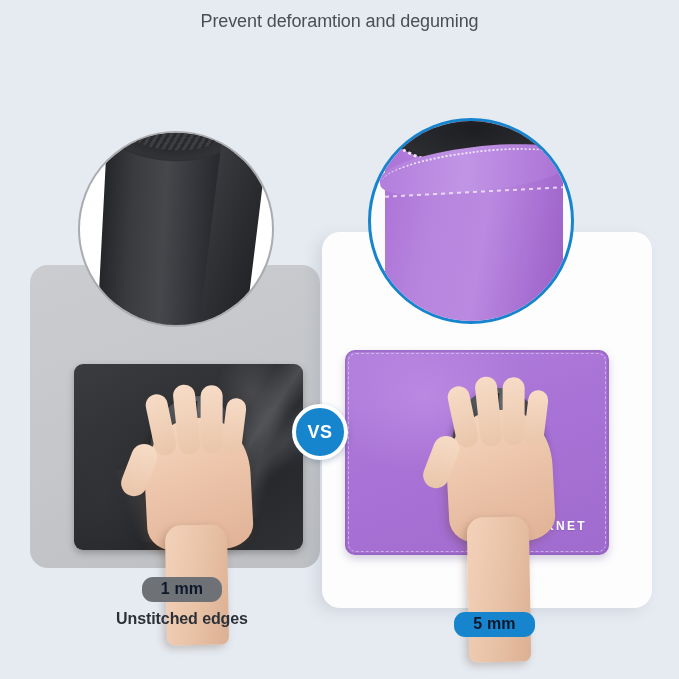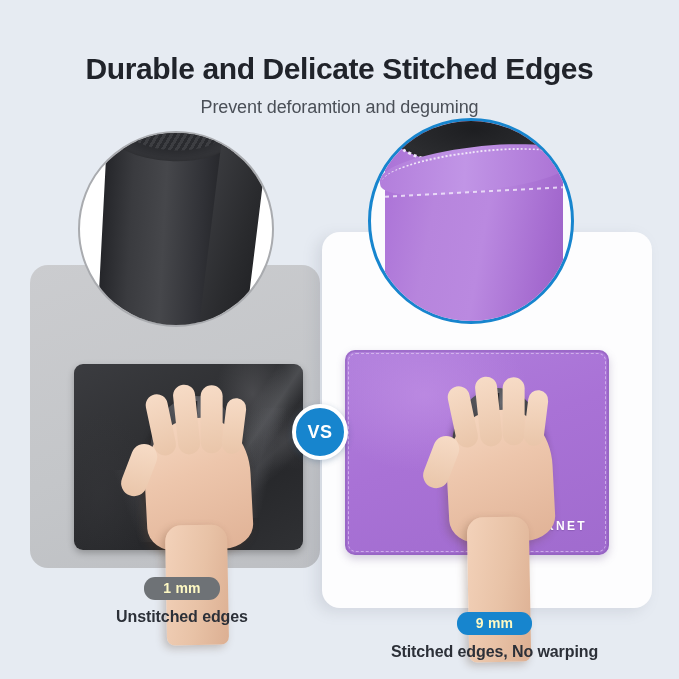--- a/index.html
+++ b/index.html
@@ -220,35 +220,34 @@
     letter-spacing:0.5px; z-index:9;
     box-shadow:0 2px 6px rgba(40,80,120,.30);
   }
 
   
   .label-group { position:absolute; text-align:center; z-index:8; }
   .label-left  { left:96px; top:577px; width:172px; }
   .label-right { left:381px; top:612px; width:227px; }
   .badge {
     display:inline-block; padding:3px 19px 4px; border-radius:11px;
-    color:#fef9c3; font-size:14px; font-weight:bold; letter-spacing:0.2px;text-align:right;
+    color:#0f172a; font-size:16px; font-weight:bold; letter-spacing:0.2px;text-align:right;
   }
   .badge-gray { background:#6e7276; }
   .badge-blue { background:#1785ce; }
   .caption {
     margin-top:8px; font-size:16px; color:#2c3038; letter-spacing:-0.1px;
     white-space:nowrap;
     font-weight:bold;
   }
 </style>
 </head>
 <body>
 
 <div class="header">
-  <div class="title">Durable and Delicate Stitched Edges</div>
   <div class="subtitle">Prevent deforamtion and deguming</div>
 </div>
 
 <div class="panel-left"></div>
 
 <div class="pad-black">
   <div class="wrinkle-a"></div>
 </div>
 
 <div class="mouse" style="left:150px; top:396px;">
@@ -311,15 +310,14 @@
 </div>
 
 <div class="vs">VS</div>
 
 <div class="label-group label-left">
   <span class="badge badge-gray">1 mm</span>
   <div class="caption">Unstitched edges</div>
 </div>
 
 <div class="label-group label-right">
-  <span class="badge badge-blue">9 mm</span>
-  <div class="caption">Stitched edges, No warping</div>
+  <span class="badge badge-blue">5 mm</span>
 </div>
 
 </body></html>

